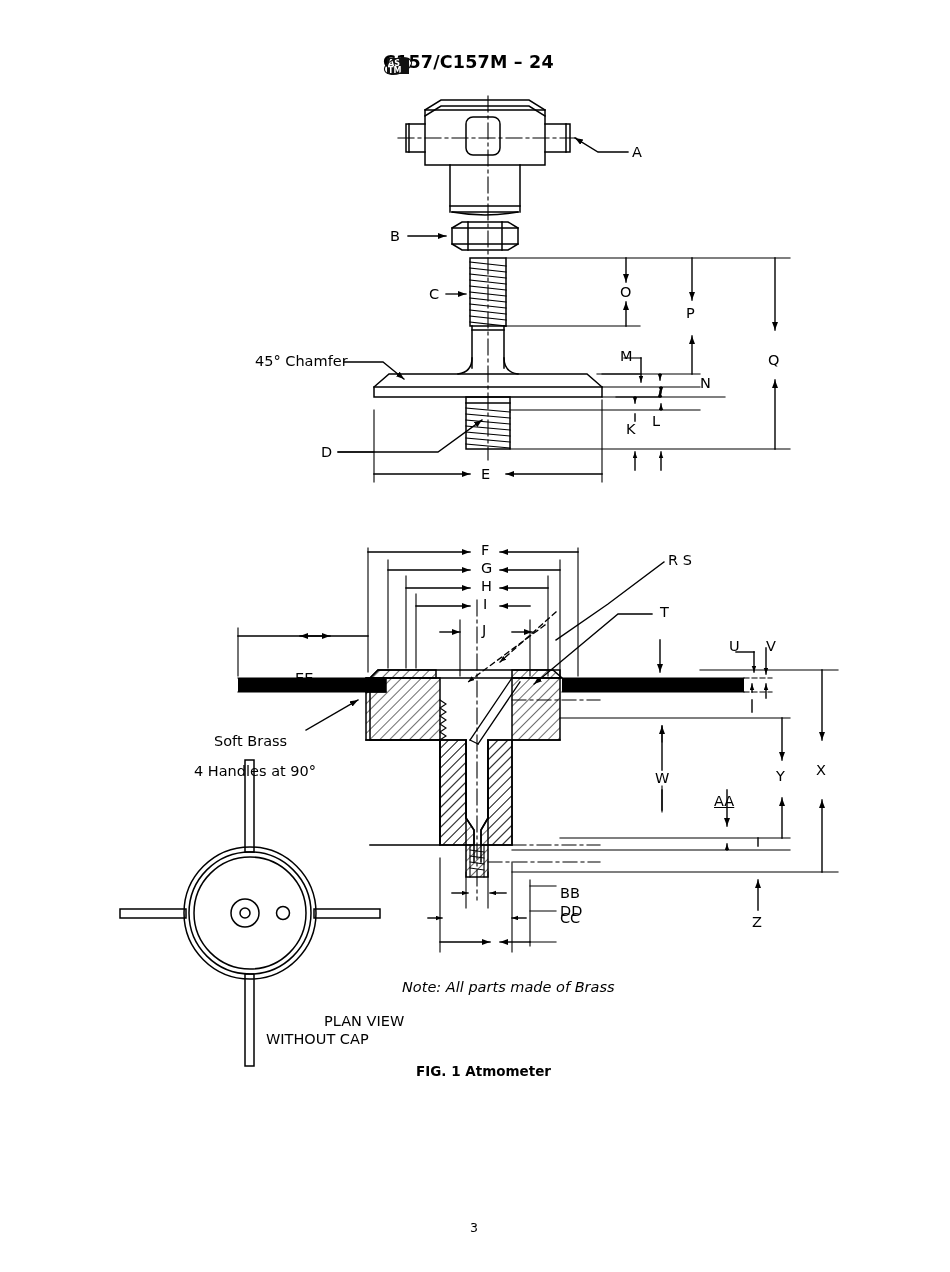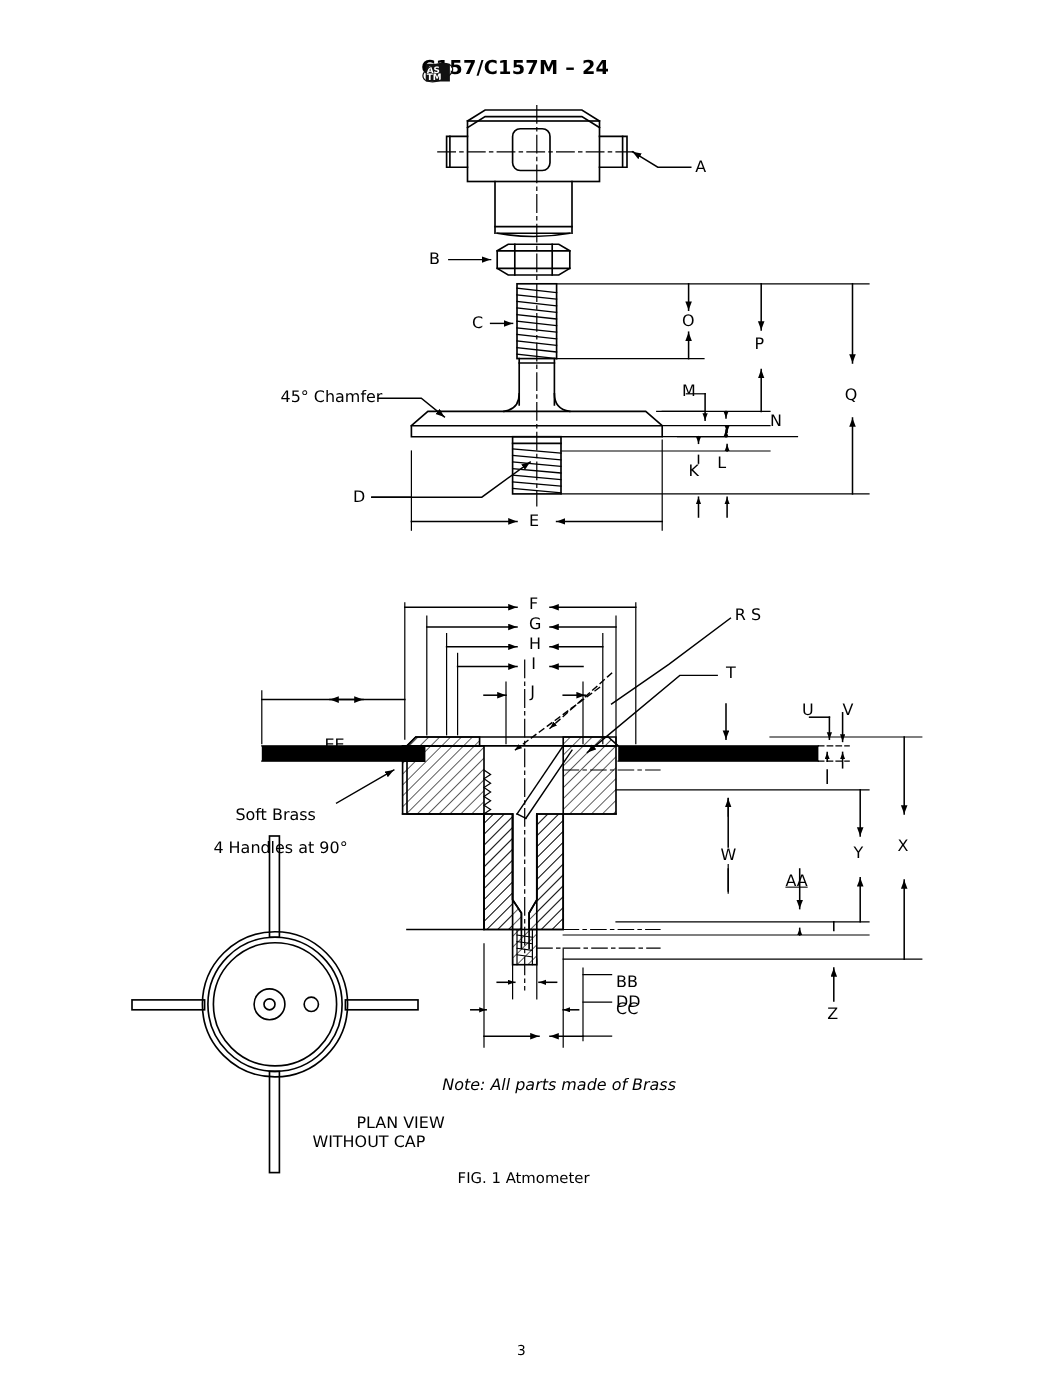--- a/index.html
+++ b/index.html
@@ -4,21 +4,21 @@
 <style>
   html,body{margin:0;padding:0;background:#ffffff;}
   body{width:950px;height:1272px;position:relative;
        font-family:"DejaVu Sans","Liberation Sans",sans-serif;color:#000;}
   .page{position:absolute;left:0;top:0;width:950px;height:1272px;overflow:hidden;}
   svg{position:absolute;left:0;top:0;}
   .hdr{position:absolute;display:flex;align-items:center;gap:9px;}
   .hdr-title{font-size:17.5px;font-weight:bold;letter-spacing:.2px;white-space:nowrap;}
   .lbl{position:absolute;font-size:14.5px;line-height:1.22;white-space:nowrap;}
   .note{position:absolute;font-size:14.5px;font-style:italic;white-space:nowrap;}
-  .cap{position:absolute;font-size:13.5px;font-weight:normal;white-space:nowrap;}
+  .cap{position:absolute;font-size:13.5px;font-weight:bold;white-space:nowrap;}
   .pg{position:absolute;font-size:12.5px;white-space:nowrap;}
 </style>
 </head>
 <body>
 
 <div class="page">
 
   <div class="hdr" style="left:383px;top:52px;">
     <svg width="30" height="28" viewBox="0 0 30 28">
       <g fill="#111">
@@ -409,19 +409,19 @@
   <div class="lbl" style="left:752px;top:914px;">Z</div>
 
   <div class="lbl" style="left:560px;top:885px;">BB</div>
   <div class="lbl" style="left:560px;top:910px;">CC</div>
   <div class="lbl" style="left:560px;top:903px;">DD</div>
 
   <div class="lbl" style="left:214px;top:733px;">Soft Brass</div>
   <div class="lbl" style="left:194px;top:751px;margin-top:12px;">4 Handles at 90°</div>
 
   <div class="lbl" style="left:276px;top:1013px;margin-left:48px;">PLAN VIEW</div>
-  <div class="lbl" style="left:266px;top:1031px;margin-left:18px;">WITHOUT CAP</div>
+  <div class="lbl" style="left:266px;top:1031px;">WITHOUT CAP</div>
 
   <div class="note" style="left:402px;top:979px;">Note: All parts made of Brass</div>
   <div class="cap" style="left:416px;top:1063px;">FIG. 1  Atmometer</div>
   <div class="pg" style="left:470px;top:1220px;">3</div>
 
 </div>
 
 </body></html>

